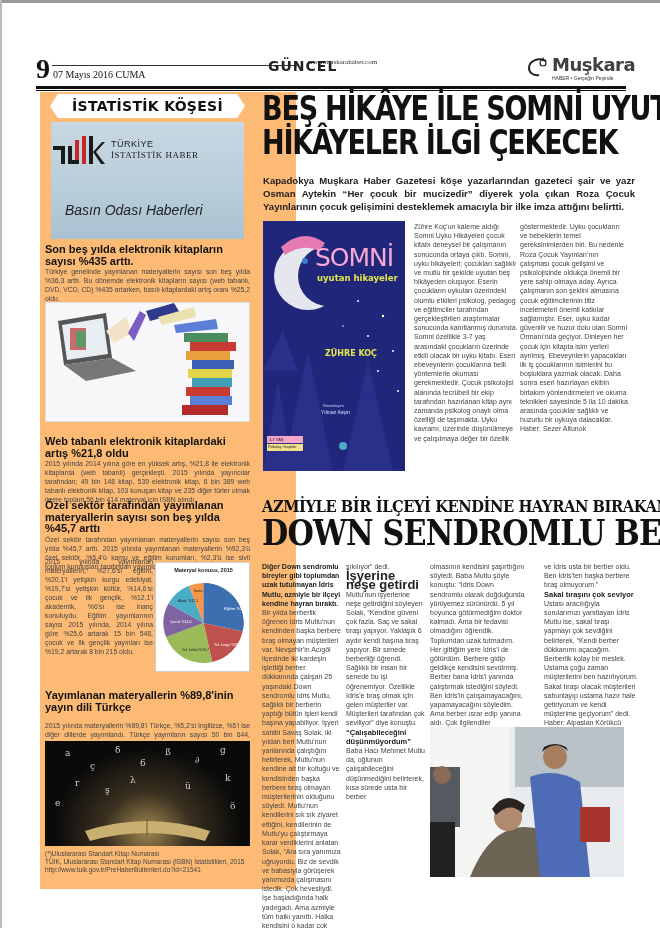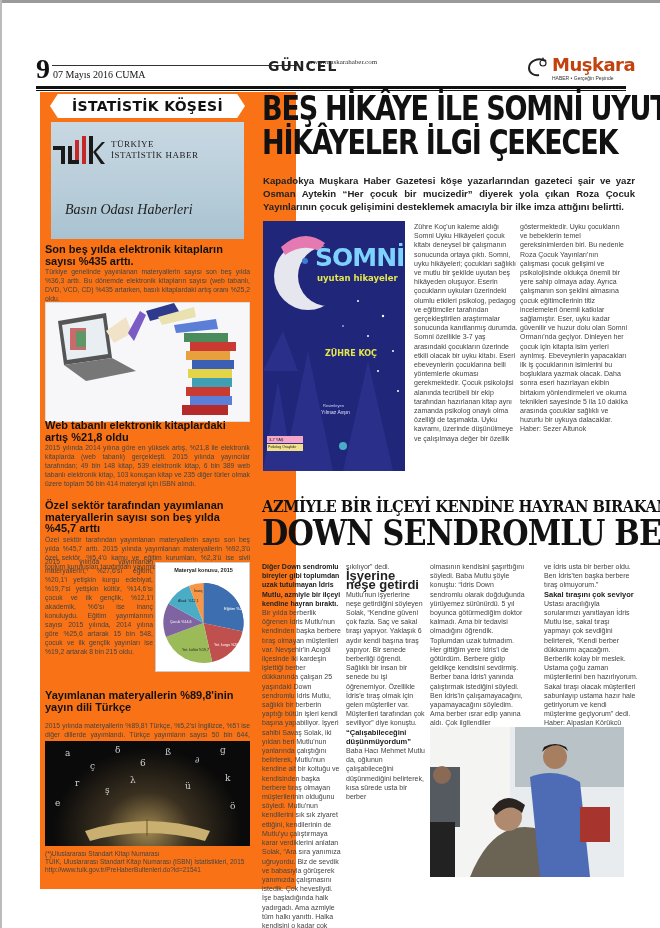--- a/index.html
+++ b/index.html
@@ -9,33 +9,33 @@
   .leftrule{position:absolute;left:0;top:0;width:2px;height:928px;background:#bbb}
   
   .hdr{position:absolute;left:36px;top:55px;width:590px;height:30px}
   .pagenum{position:absolute;left:0;top:0;font-family:"Liberation Serif",serif;font-weight:bold;font-size:28px;line-height:28px;color:#111}
   .hline{position:absolute;left:16px;top:10px;width:245px;height:1px;background:#333}
   .date{position:absolute;left:17px;top:14px;font-family:"Liberation Serif",serif;font-size:10px;color:#111}
   .guncel{position:absolute;left:232px;top:3px;font-family:"DejaVu Sans",sans-serif;font-weight:bold;font-size:14px;letter-spacing:1px;color:#222}
   .url{position:absolute;left:272px;top:3px;font-family:"Liberation Serif",serif;font-size:7px;color:#333}
   .logo{position:absolute;right:0;top:0;width:100px;height:30px}
   .logo .icon{position:absolute;left:0;top:2px;width:24px;height:20px}
-  .logo .name{position:absolute;left:26px;top:0;font-family:"DejaVu Sans",sans-serif;font-weight:bold;font-size:18px;letter-spacing:-0.5px;color:#c2410c;line-height:20px}
+  .logo .name{position:absolute;left:26px;top:0;font-family:"DejaVu Sans",sans-serif;font-weight:bold;font-size:18px;letter-spacing:-0.5px;color:#404040;line-height:20px}
   .logo .tag{position:absolute;left:26px;top:20px;font-size:5px;color:#333}
   .rule1{position:absolute;left:36px;top:86px;width:590px;height:3px;background:#111}
   .rule2{position:absolute;left:36px;top:90px;width:590px;height:1px;background:#111}
 
   
-  .leftcol{position:absolute;left:40px;top:92px;width:256px;height:797px;background:#f97316}
+  .leftcol{position:absolute;left:40px;top:92px;width:256px;height:797px;background:#fdba74}
   .banner{position:absolute;left:10px;top:2px;width:195px;height:24px;background:#fff;clip-path:polygon(4% 0,96% 0,100% 50%,96% 100%,4% 100%,0 50%);text-align:center;font-family:"DejaVu Sans",sans-serif;font-weight:bold;font-size:14px;line-height:24px;letter-spacing:0.3px;color:#111}
   .tuik{position:absolute;left:11px;top:30px;width:193px;height:117px;background:linear-gradient(180deg,#c8d8e3 0%,#b7cdd9 60%,#a9c2d1 100%)}
   .tuik .mark{position:absolute;left:2px;top:14px;width:52px;height:30px}
-  .tuik .t1{position:absolute;left:60px;top:17px;font-family:Liberation Serif, serif;font-size:9px;color:#222;letter-spacing:0.5px}
+  .tuik .t1{position:absolute;left:60px;top:17px;font-family:Liberation Sans, sans-serif;font-size:9px;color:#222;letter-spacing:0.5px}
   .tuik .t2{position:absolute;left:60px;top:28px;font-family:"Liberation Serif",serif;font-size:9px;color:#222;letter-spacing:0.5px}
-  .tuik .script{position:absolute;left:14px;top:80px;font-family:Liberation Serif, serif;font-style:italic;font-size:14px;color:#222}
+  .tuik .script{position:absolute;left:14px;top:80px;font-family:Liberation Sans, sans-serif;font-style:italic;font-size:14px;color:#222}
   .lt{position:absolute;left:5px;width:205px}
   .lh{font-weight:bold;font-size:11px;line-height:11.5px;color:#111}
   .lp{font-size:6.8px;line-height:9px;color:#444;text-align:justify}
   .bookimg{position:absolute;left:5px;top:210px;width:205px;height:120px;background:#fafafa;border:1px solid #ddd;overflow:hidden}
   .chartbox{position:absolute;left:115px;top:470px;width:95px;height:110px;background:#fff;border:1px solid #ccc}
   .chartbox .ct{position:absolute;left:0;top:4px;width:95px;text-align:center;font-size:5.5px;font-weight:bold;color:#222}
   .lettersimg{position:absolute;left:5px;top:649px;width:205px;height:105px;background:radial-gradient(ellipse at 50% 85%,#a08850 0%,#3a3020 30%,#0a0a0a 65%);overflow:hidden}
   .foot{position:absolute;left:5px;top:758px;width:205px;font-size:6.5px;line-height:8px;color:#444}
 
   
@@ -117,21 +117,21 @@
       <rect x="140" y="48" width="44" height="9" fill="#e8a03c"></rect>
       <rect x="146" y="57" width="42" height="9" fill="#3a5fb4"></rect>
       <rect x="142" y="66" width="44" height="9" fill="#e3d44a"></rect>
       <rect x="146" y="75" width="40" height="9" fill="#3fa0b4"></rect>
       <rect x="140" y="84" width="44" height="9" fill="#c83a32"></rect>
       <rect x="144" y="93" width="42" height="9" fill="#5b7fd6"></rect>
       <rect x="136" y="102" width="46" height="10" fill="#b52a2a"></rect>
     </svg>
   </div>
 
-  <div class="lt" style="top:328px">
+  <div class="lt" style="top:344px">
     <div class="lh">Web tabanlı elektronik kitaplardaki artış %21,8 oldu</div>
     <div class="lp">2015 yılında 2014 yılına göre en yüksek artış, %21,8 ile elektronik kitaplarda (web tabanlı) gerçekleşti. 2015 yılında yayıncılar tarafından; 49 bin 148 kitap, 539 elektronik kitap, 6 bin 389 web tabanlı elektronik kitap, 103 konuşan kitap ve 235 diğer türler olmak üzere toplam 56 bin 414 materyal için ISBN alındı.</div>
   </div>
 
   <div class="lt" style="top:408px">
     <div class="lh">Özel sektör tarafından yayımlanan materyallerin sayısı son beş yılda %45,7 arttı</div>
     <div class="lp">Özel sektör tarafından yayımlanan materyallerin sayısı son beş yılda %45,7 arttı. 2015 yılında yayımlanan materyallerin %92,3'ü özel sektör, %5,4'ü kamu ve eğitim kurumları, %2,3'ü ise sivil toplum kuruluşları tarafından yayımlandı.</div>
   </div>
 
   <div class="lt" style="top:465px;width:108px">
@@ -221,21 +221,21 @@
       <circle cx="130" cy="130" r="1"></circle>
         <circle cx="80" cy="105" r="0.8"></circle>
         <circle cx="115" cy="150" r="1"></circle>
       <circle cx="135" cy="170" r="1"></circle>
         <circle cx="70" cy="135" r="0.8"></circle>
     </g>
     <rect x="4" y="215" width="36" height="7" fill="#f4a7c8"></rect>
     <rect x="4" y="223" width="36" height="7" fill="#f2e08a"></rect>
     <circle cx="80" cy="225" r="4" fill="#4bacc6"></circle>
   </svg>
-  <div style="position:absolute;left:52px;top:22px;font-family:'DejaVu Sans',sans-serif;font-weight:bold;font-size:25px;color:#7dd3fc;letter-spacing:-1px">SOMNİ</div>
+  <div style="position:absolute;left:52px;top:22px;font-family:'DejaVu Sans',sans-serif;font-weight:normal;font-size:25px;color:#f9a8d4;letter-spacing:-1px">SOMNİ</div>
   <div style="position:absolute;left:54px;top:52px;font-family:'DejaVu Sans',sans-serif;font-weight:bold;font-size:8.5px;color:#e5e84a">uyutan hikayeler</div>
   <div style="position:absolute;left:62px;top:128px;font-family:'DejaVu Sans',sans-serif;font-weight:bold;font-size:8px;color:#e5e84a">ZÜHRE KOÇ</div>
   <div style="position:absolute;left:60px;top:182px;font-size:4px;color:#cfd2ff">Resimleyen</div>
   <div style="position:absolute;left:58px;top:188px;font-size:5px;color:#dfe2ff">Yılmaz Avşın</div>
   <div style="position:absolute;left:6px;top:216px;font-size:4px;color:#222">3-7 YAŞ</div>
   <div style="position:absolute;left:5px;top:224px;font-size:3.5px;color:#222">Psikolog Onaylıdır</div>
 </div>
 
 <div class="col" style="left:414px;top:222px;width:104px">Zühre Koç'un kaleme aldığı Somni Uyku Hikâyeleri çocuk kitabı deneysel bir çalışmanın sonucunda ortaya çıktı. Somni, uyku hikâyeleri; çocukları sağlıklı ve mutlu bir şekilde uyutan beş hikâyeden oluşuyor. Eserin çocukların uykuları üzerindeki olumlu etkileri psikolog, pedagog ve eğitimciler tarafından gerçekleştirilen araştırmalar sonucunda kanıtlanmış durumda. Somni özellikle 3-7 yaş arasındaki çocukların üzerinde etkili olacak bir uyku kitabı. Eseri ebeveynlerin çocuklarına belli yöntemlerle okuması gerekmektedir. Çocuk psikolojisi alanında tecrübeli bir ekip tarafından hazırlanan kitap aynı zamanda psikolog onaylı olma özelliği de taşımakta. Uyku kavramı, üzerinde düşünülmeye ve çalışılmaya değer bir özellik</div>
 <div class="col" style="left:520px;top:222px;width:108px">

